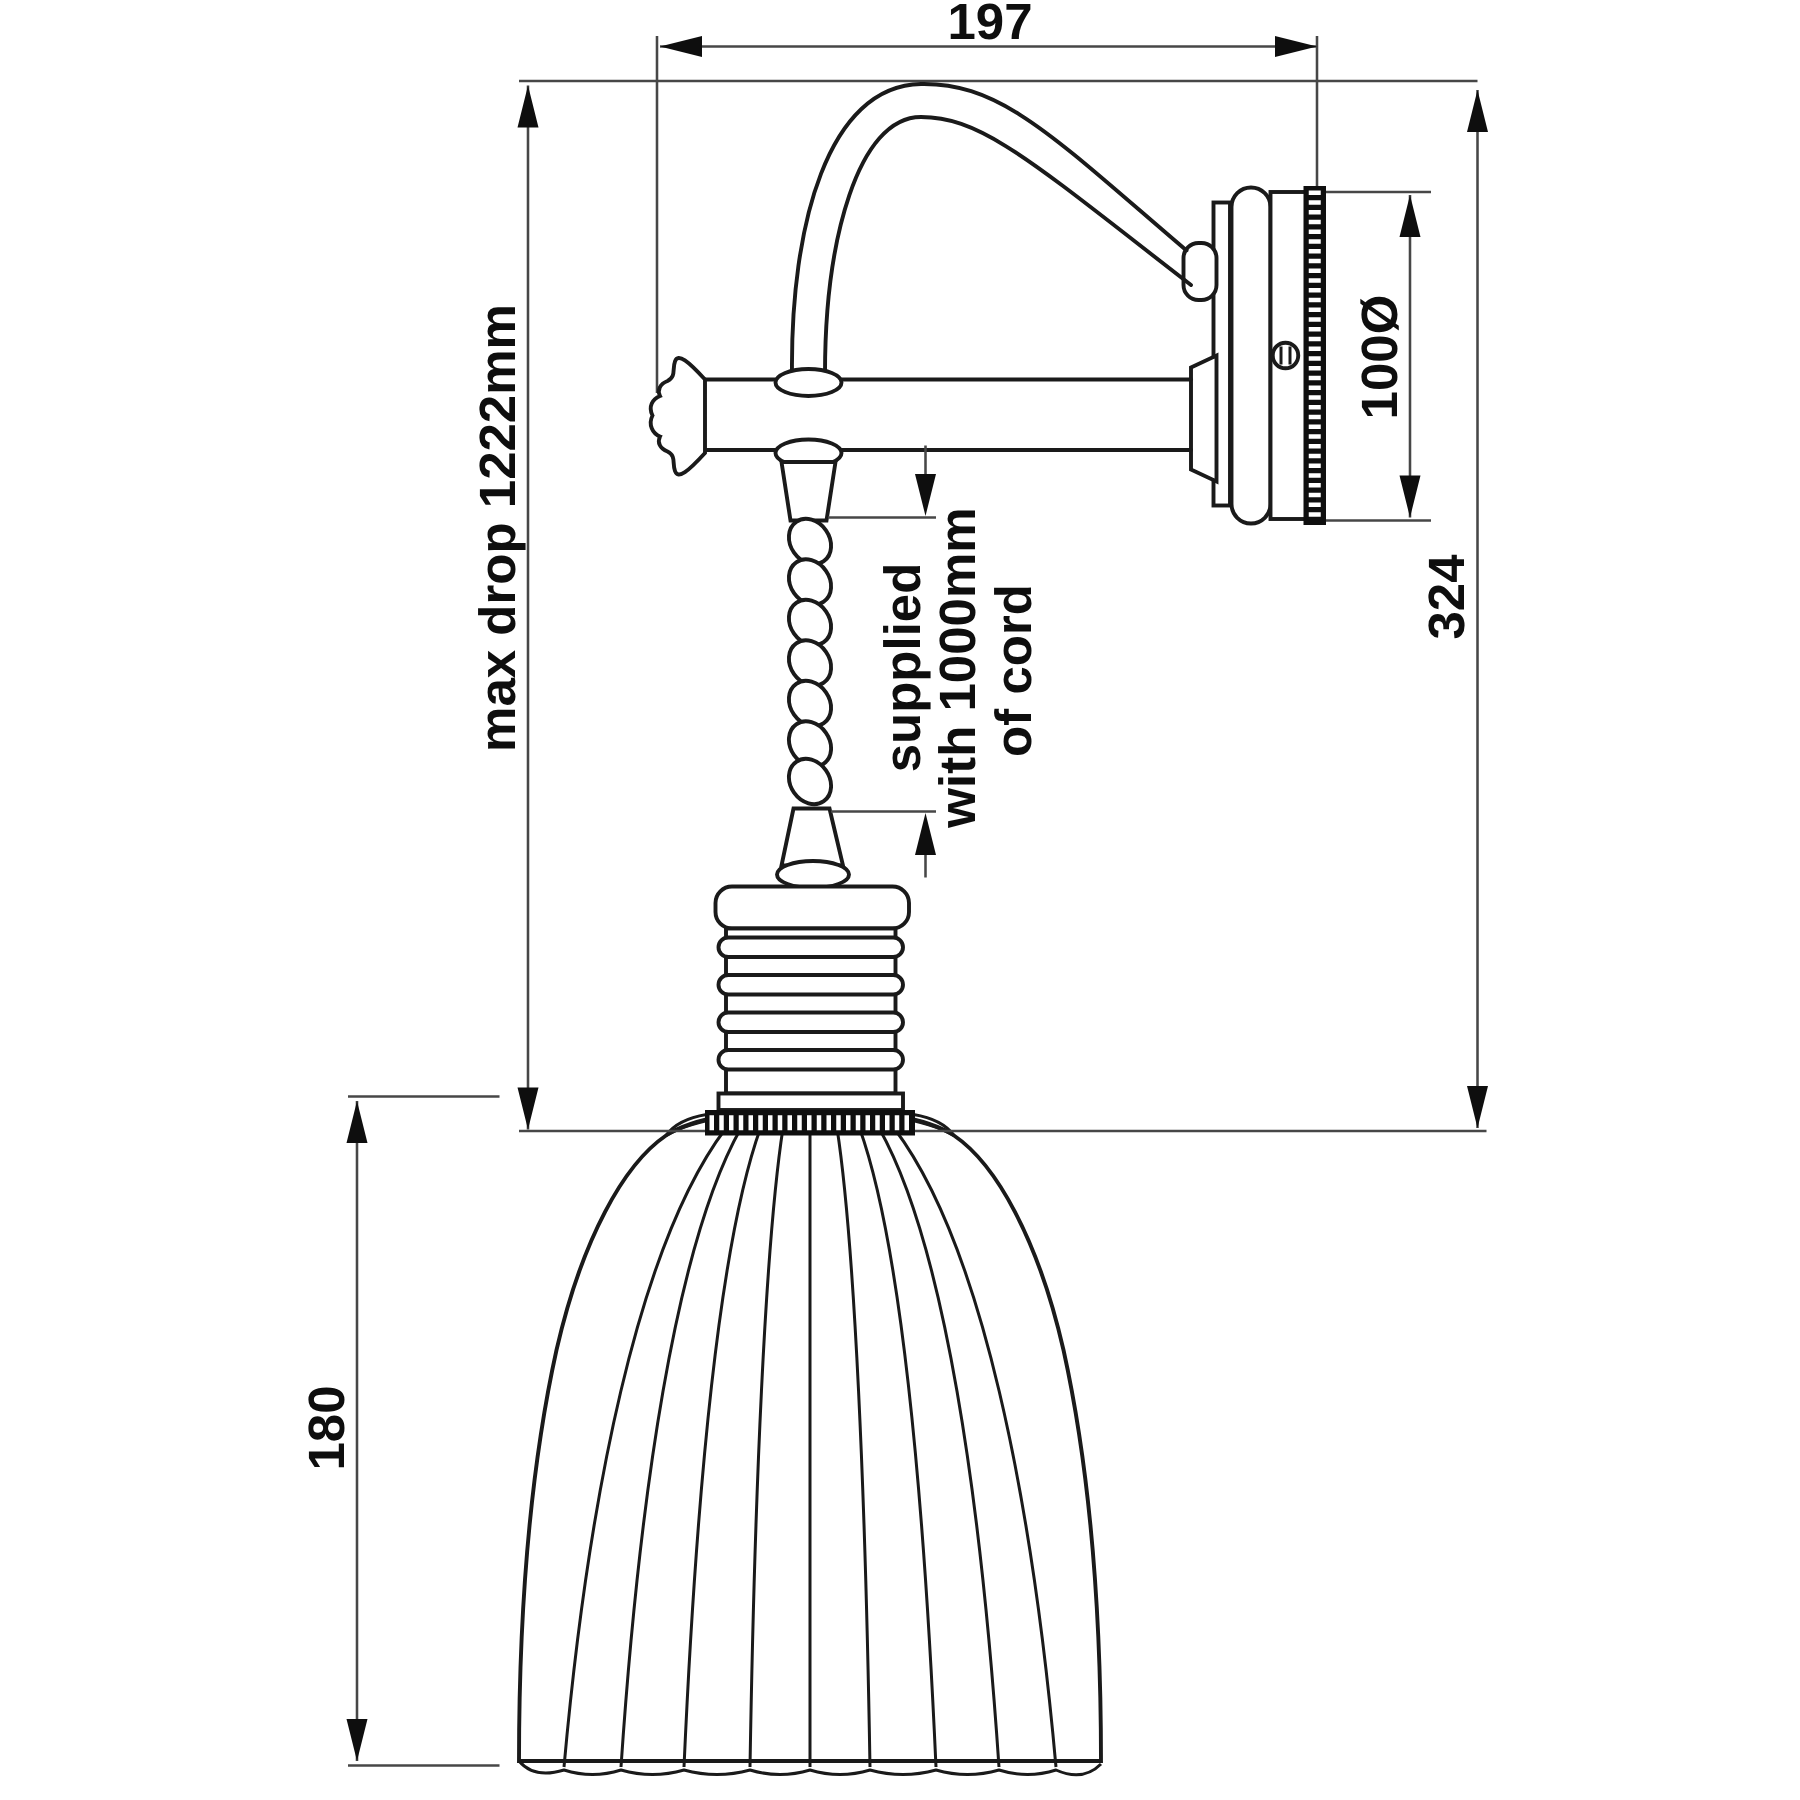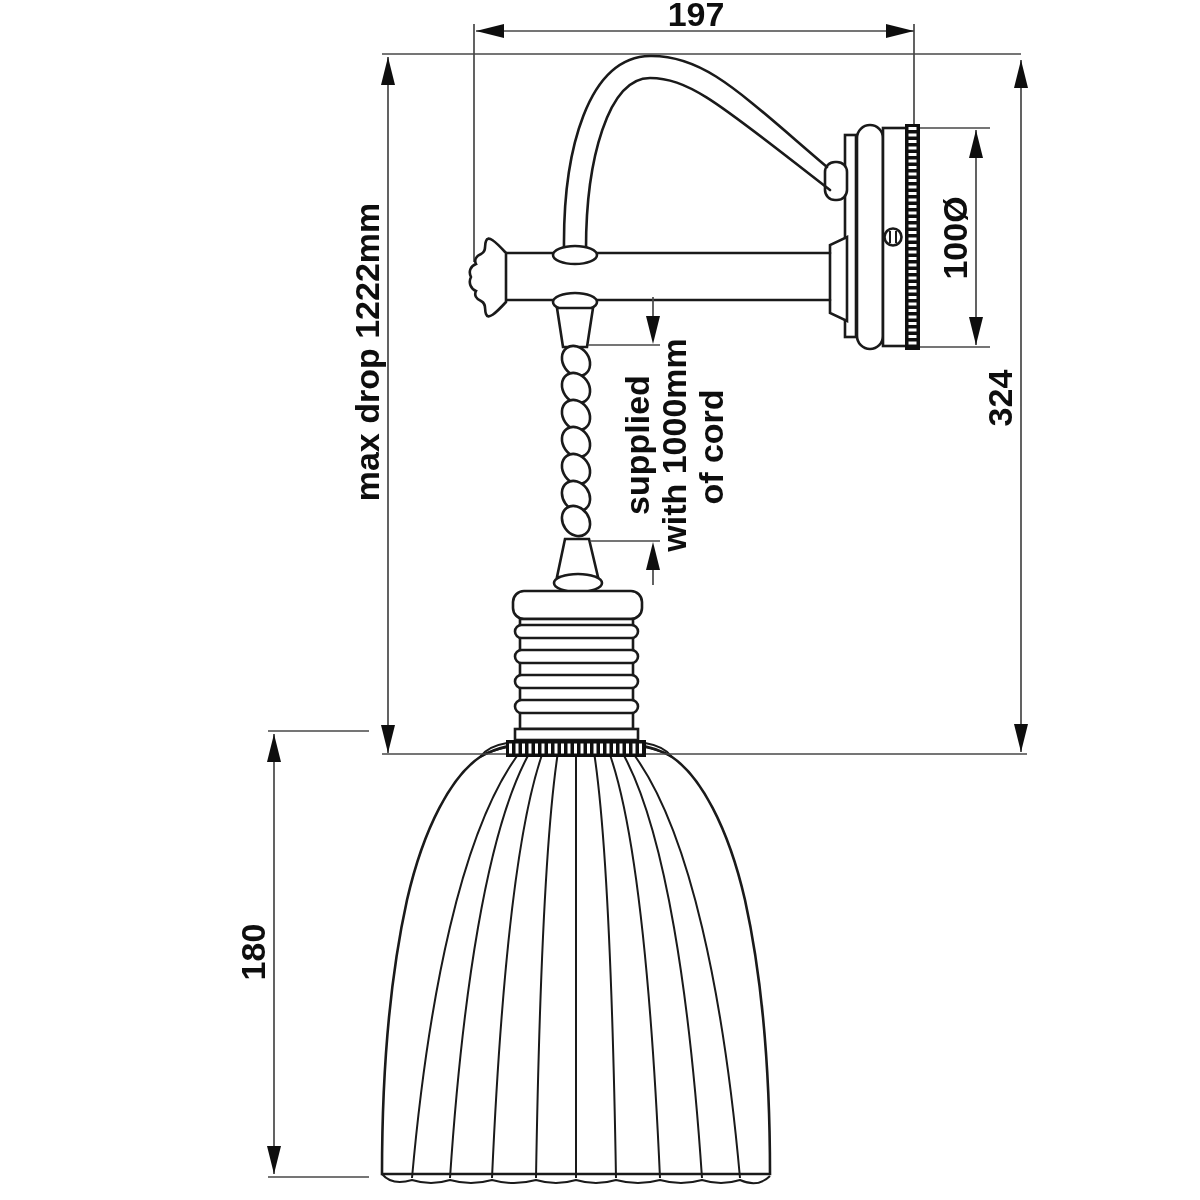--- a/index.html
+++ b/index.html
@@ -1,16 +1,16 @@
 <!DOCTYPE html>
 <html><head>
 <meta charset="utf-8">
 <style>
   html,body{margin:0;padding:0;background:#ffffff;}
-  .canvas{position:relative;width:1052px;height:1200px;background:#ffffff;overflow:hidden;margin-left:36px;}
+  .canvas{position:relative;width:1052px;height:1200px;background:#ffffff;overflow:hidden;}
   svg{display:block;}
   text{font-family:"Liberation Sans", sans-serif;font-weight:bold;fill:#0e0e0e;}
   .obj{stroke:#1a1a1a;stroke-width:2.6;fill:none;stroke-linecap:round;}
   .objf{stroke:#1a1a1a;stroke-width:2.6;fill:#ffffff;}
   .thin{stroke:#1a1a1a;stroke-width:2;fill:none;}
   .dim{stroke:#474747;stroke-width:1.7;fill:none;}
   .arr{fill:#0e0e0e;stroke:none;}
   .knurl{fill:#0f0f0f;stroke:none;}
 </style>
 </head>

